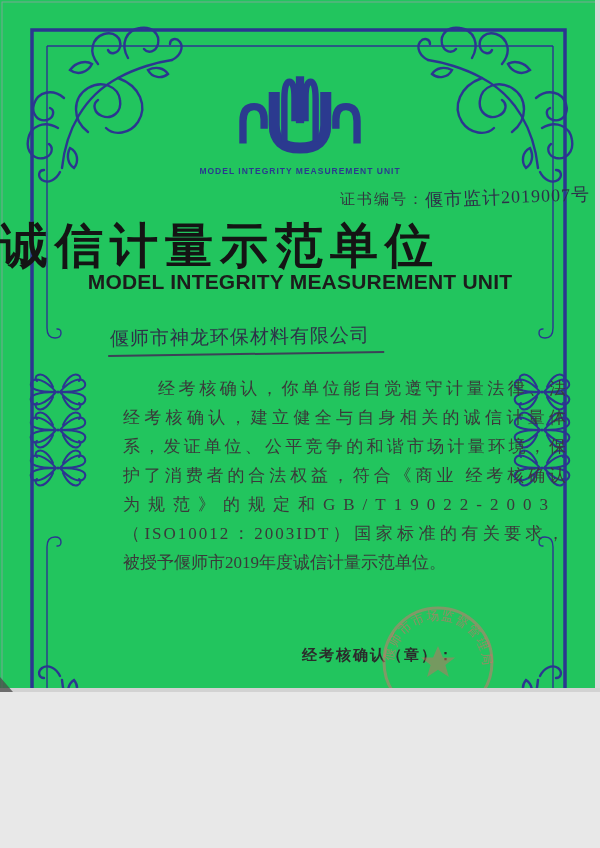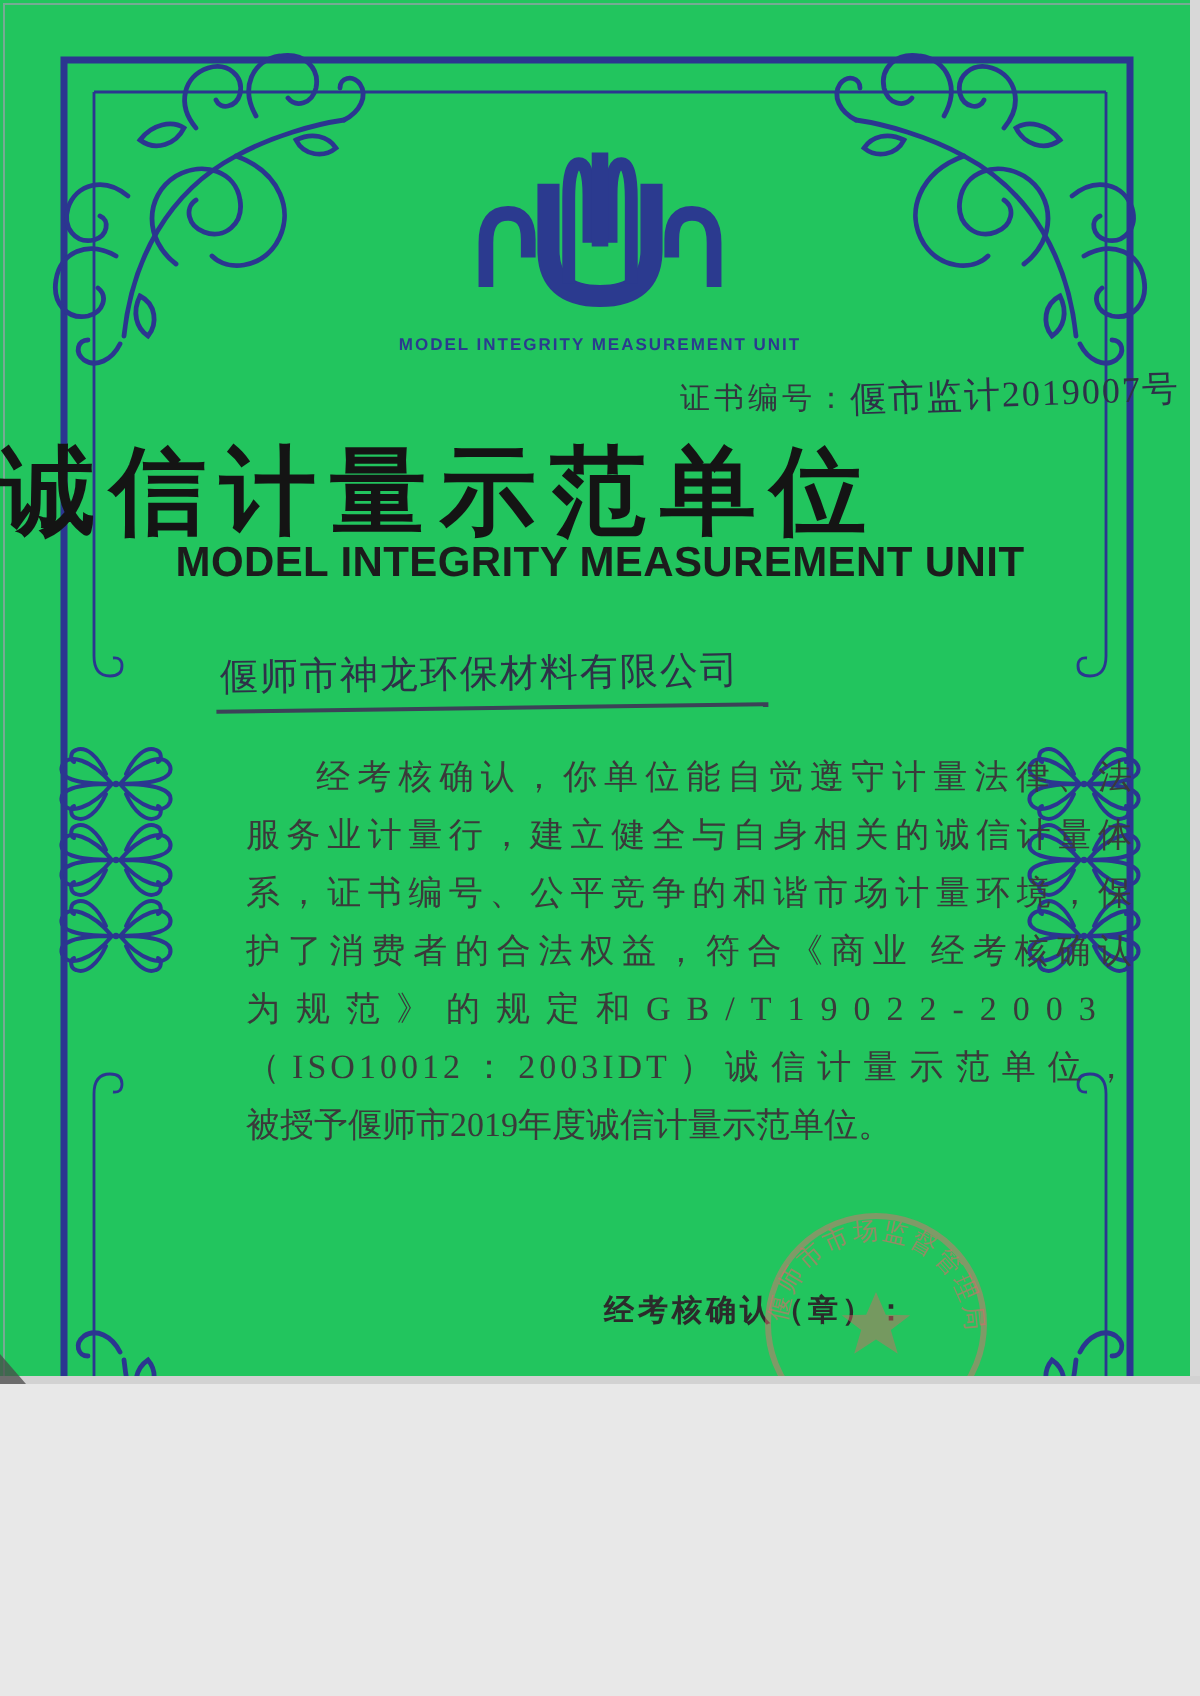--- a/index.html
+++ b/index.html
@@ -181,25 +181,25 @@
     <span class="cert-no-label">证书编号：</span><span class="cert-no-value">偃市监计2019007号</span>
   </div>
 
   <div class="title-zh">诚信计量示范单位</div>
   <div class="title-en">MODEL INTEGRITY MEASUREMENT UNIT</div>
 
   <div class="company">偃师市神龙环保材料有限公司</div>
 
   <div class="body-text">
     <div class="body-line">经考核确认，你单位能自觉遵守计量法律、法</div>
-    <div class="body-line">服务业计量行，建立健全与自身相关的诚信计量体</div>
-    <div class="body-line">系，证书编号、公平竞争的和谐市场计量环境，保</div>
+    <div class="body-line">经考核确认，建立健全与自身相关的诚信计量体</div>
+    <div class="body-line">系，发证单位、公平竞争的和谐市场计量环境，保</div>
     <div class="body-line">护了消费者的合法权益，符合《商业 经考核确认</div>
     <div class="body-line">为规范》的规定和GB/T19022-2003</div>
-    <div class="body-line">（ISO10012：2003IDT）诚信计量示范单位，</div>
+    <div class="body-line">（ISO10012：2003IDT）国家标准的有关要求，</div>
     <div class="body-line">被授予偃师市2019年度诚信计量示范单位。</div>
   </div>
 
   <div class="issuer">经考核确认（章）：</div>
 
   <svg class="seal" viewBox="0 0 120 120" xmlns="http://www.w3.org/2000/svg">
     <defs>
       <path id="sealArc" d="M16,72 A45,45 0 1,1 104,72" fill="none"></path>
     </defs>
     <circle cx="60" cy="60" r="54" fill="none" stroke="#dc7070" stroke-width="3" opacity="0.5"></circle>

